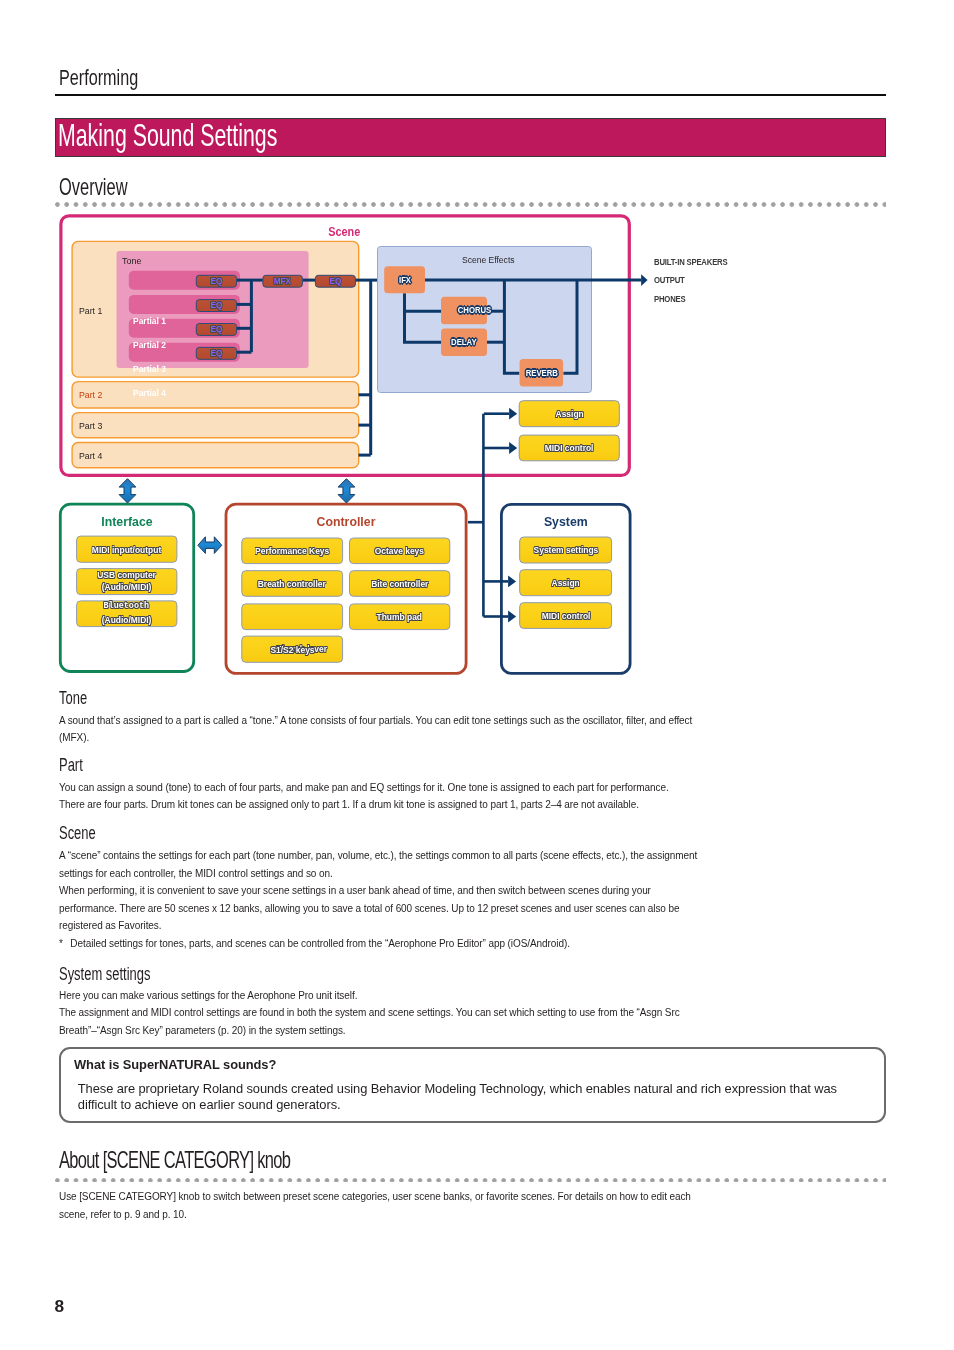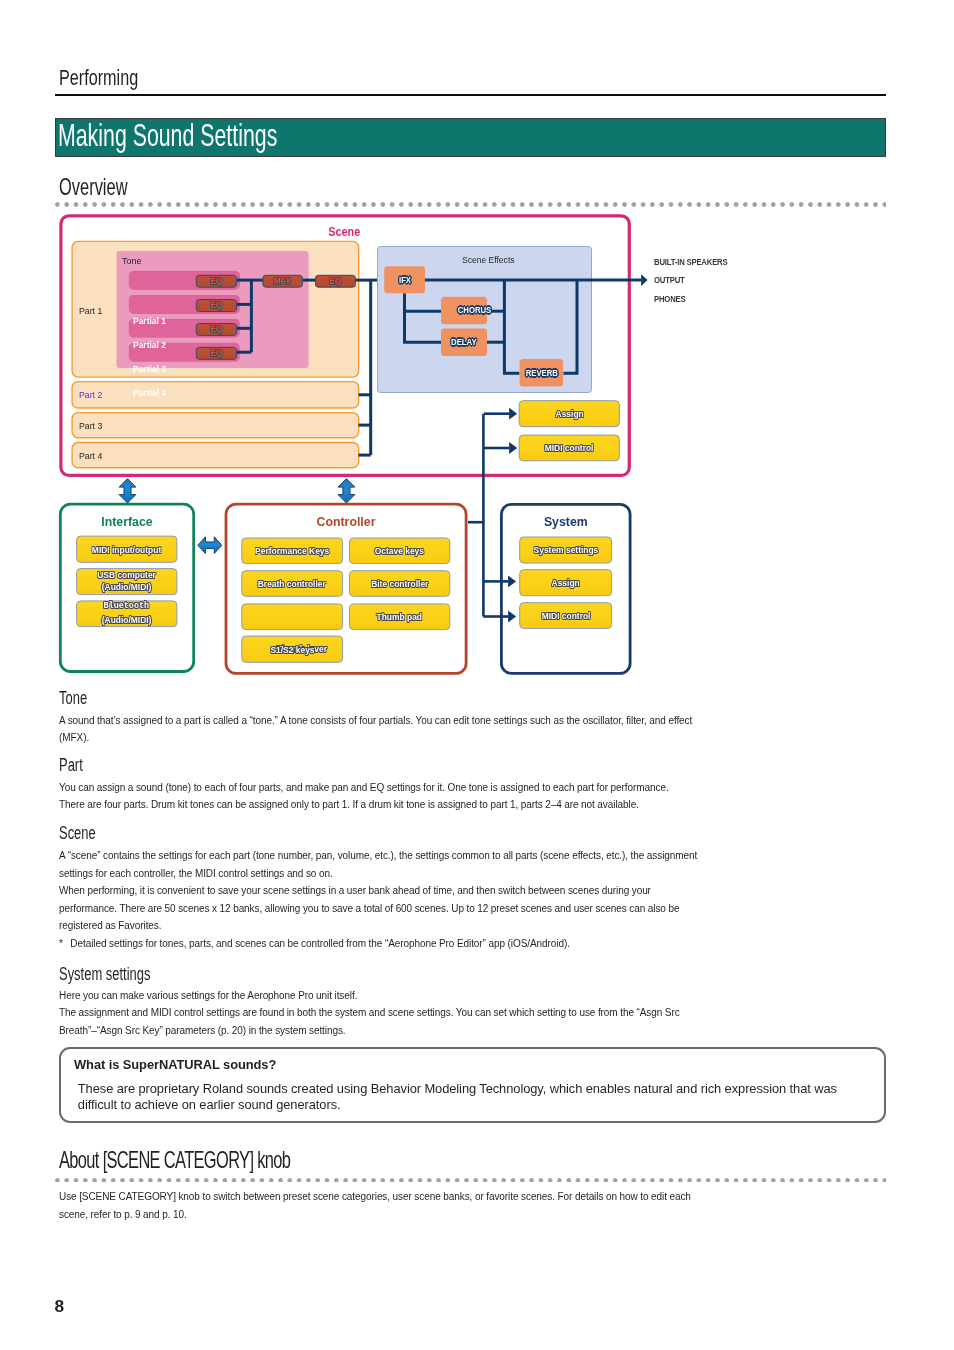--- a/index.html
+++ b/index.html
@@ -9,21 +9,21 @@
 
   
   .cond{transform-origin:left top;display:inline-block;white-space:nowrap;}
 
   
   #running-head{position:absolute;left:59px;top:67.3px;}
   #running-head .cond{font-size:22.5px;transform:scaleX(.72);line-height:1;}
   #head-rule{position:absolute;left:55px;top:93.7px;width:831px;height:2.4px;background:#0d0d0d;}
 
   
-  #title-bar{position:absolute;left:55px;top:117.5px;width:831px;height:39.5px;background:#0f766e;box-sizing:border-box;border:0.8px solid #3a3839;}
+  #title-bar{position:absolute;left:55px;top:117.5px;width:831px;height:39.5px;background:#be185d;box-sizing:border-box;border:0.8px solid #3a3839;}
   #title-bar .edge{position:absolute;left:0;top:0;width:0;height:0;}
   #chapter-title{position:absolute;left:2.1px;top:1.0px;color:#ffffff;}
   #chapter-title .cond{font-size:31.6px;transform:scaleX(.675);line-height:1;}
 
   
   .h1sec{position:absolute;color:#231f20;}
   .h1sec .cond{font-size:24px;transform:scaleX(.685);line-height:1;}
   .dotrule{position:absolute;height:4.8px;
      background-image:radial-gradient(circle 2.4px at 2.4px 2.4px, #a0a0a0 0, #a0a0a0 1.9px, rgba(160,160,160,0.35) 2.35px, rgba(255,255,255,0) 2.5px);
      background-size:9.3px 4.8px;background-repeat:repeat-x;background-position:left top;}
@@ -55,21 +55,21 @@
         text-shadow:
           -0.8px -0.8px 0 #45464a, 0 -0.8px 0 #45464a, 0.8px -0.8px 0 #45464a,
           -0.8px  0   0 #45464a, 0.8px  0   0 #45464a,
           -0.8px  0.8px 0 #45464a, 0  0.8px 0 #45464a, 0.8px  0.8px 0 #45464a;}
   .outl-navy{color:#ffffff;font-weight:bold;
         text-shadow:
           -1.1px -1.1px 0 #1b3b66, 0 -1.1px 0 #1b3b66, 1.1px -1.1px 0 #1b3b66,
           -1.1px  0   0 #1b3b66, 1.1px  0   0 #1b3b66,
           -1.1px  1.1px 0 #1b3b66, 0  1.1px 0 #1b3b66, 1.1px  1.1px 0 #1b3b66,
           -1.6px 0 0 #1b3b66, 1.6px 0 0 #1b3b66, 0 1.6px 0 #1b3b66, 0 -1.6px 0 #1b3b66;}
-  .outl-dark{color:#ef4444;font-weight:bold;
+  .outl-dark{color:#8b5cf6;font-weight:bold;
         text-shadow:
           -0.7px -0.7px 0 #4a4a4a, 0 -0.7px 0 #4a4a4a, 0.7px -0.7px 0 #4a4a4a,
           -0.7px  0   0 #4a4a4a, 0.7px  0   0 #4a4a4a,
           -0.7px  0.7px 0 #4a4a4a, 0  0.7px 0 #4a4a4a, 0.7px  0.7px 0 #4a4a4a;}
   .plainw{color:#ffffff;font-weight:bold;margin-top:39px;}
 </style>
 </head>
 <body>
 
 <div class="page">
@@ -253,21 +253,21 @@
       </div>
       <div class="dlabel outl-dark" style="left:196.6px;top:346.59999999999997px;width:40px;height:14px;">
         <span style="font-size:8.8px;line-height:8.8px;transform:scaleX(0.93)">EQ</span>
       </div>
       <div class="dlabel outl-dark" style="left:262.6px;top:274.5px;width:40px;height:14px;">
         <span style="font-size:8.8px;line-height:8.8px;transform:scaleX(0.93)">MFX</span>
       </div>
       <div class="dlabel outl-dark" style="left:315.4px;top:274.5px;width:40px;height:14px;">
         <span style="font-size:8.8px;line-height:8.8px;transform:scaleX(0.93)">EQ</span>
       </div>
-      <div class="dlabel l" style="left:79.1px;top:388.2px;height:14px;justify-content:flex-start;color:#6d28d9;">
+      <div class="dlabel l" style="left:79.1px;top:388.2px;height:14px;justify-content:flex-start;color:#c2410c;">
         <span style="font-size:9.5px;line-height:9.5px;transform:scaleX(0.92)">Part 2</span>
       </div>
       <div class="dlabel l" style="left:79.1px;top:418.9px;height:14px;justify-content:flex-start;color:#231f20;">
         <span style="font-size:9.5px;line-height:9.5px;transform:scaleX(0.92)">Part 3</span>
       </div>
       <div class="dlabel l" style="left:79.1px;top:448.6px;height:14px;justify-content:flex-start;color:#231f20;">
         <span style="font-size:9.5px;line-height:9.5px;transform:scaleX(0.92)">Part 4</span>
       </div>
       <div class="dlabel outl-navy" style="left:384.1px;top:273.1px;width:41px;height:14px;">
         <span style="font-size:9px;line-height:9px;transform:scaleX(0.86)">IFX</span>

